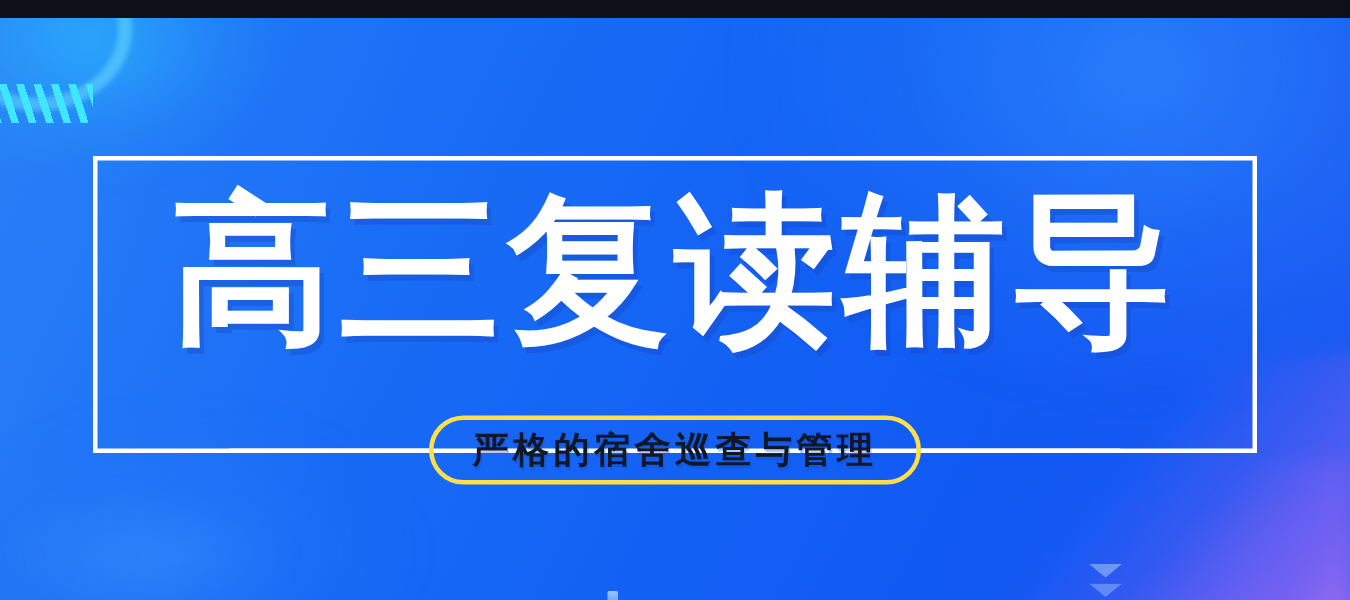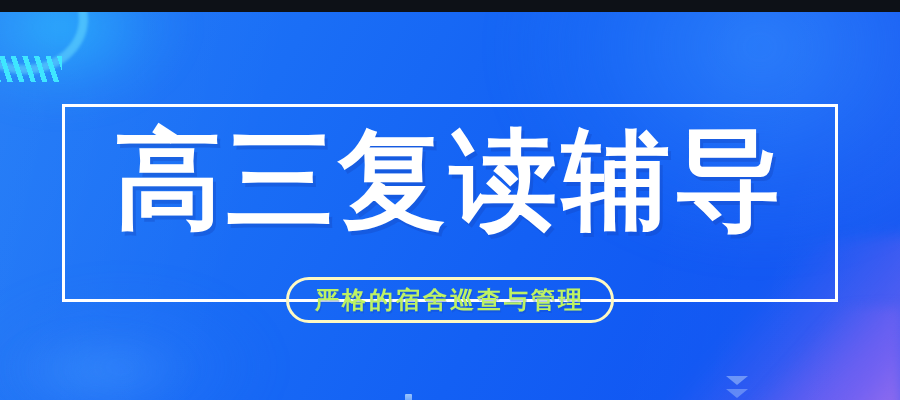--- a/index.html
+++ b/index.html
@@ -153,28 +153,28 @@
   }
   .sub-line {
     height: 3px;
     background: #ffffff;
     flex: 0 0 auto;
   }
   .sub-line.left  { width: 133px; }
   .sub-line.right { width: 133px; }
   .sub-pill {
     box-sizing: border-box;
-    border: 3px solid #fef9c3;
+    border: 3px solid #fde047;
     border-radius: 24px;
     height: 46px;
     padding: 0 26px;
     display: flex;
     align-items: center;
     justify-content: center;
-    color: #bef264;
+    color: #0f172a;
     font-size: 24px;
     font-weight: 700;
     letter-spacing: 3px;
     white-space: nowrap;
     text-shadow: 1px 2px 0 rgba(20,70,190,0.30);
   }
 
   
   .chevrons {
     position: absolute;

